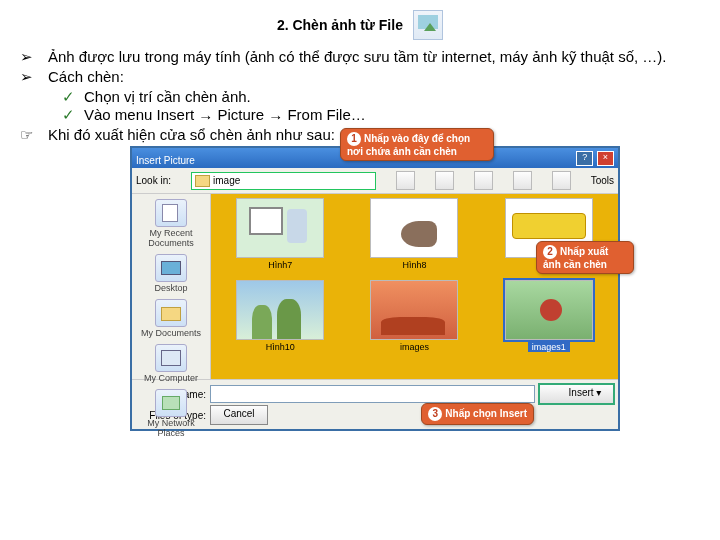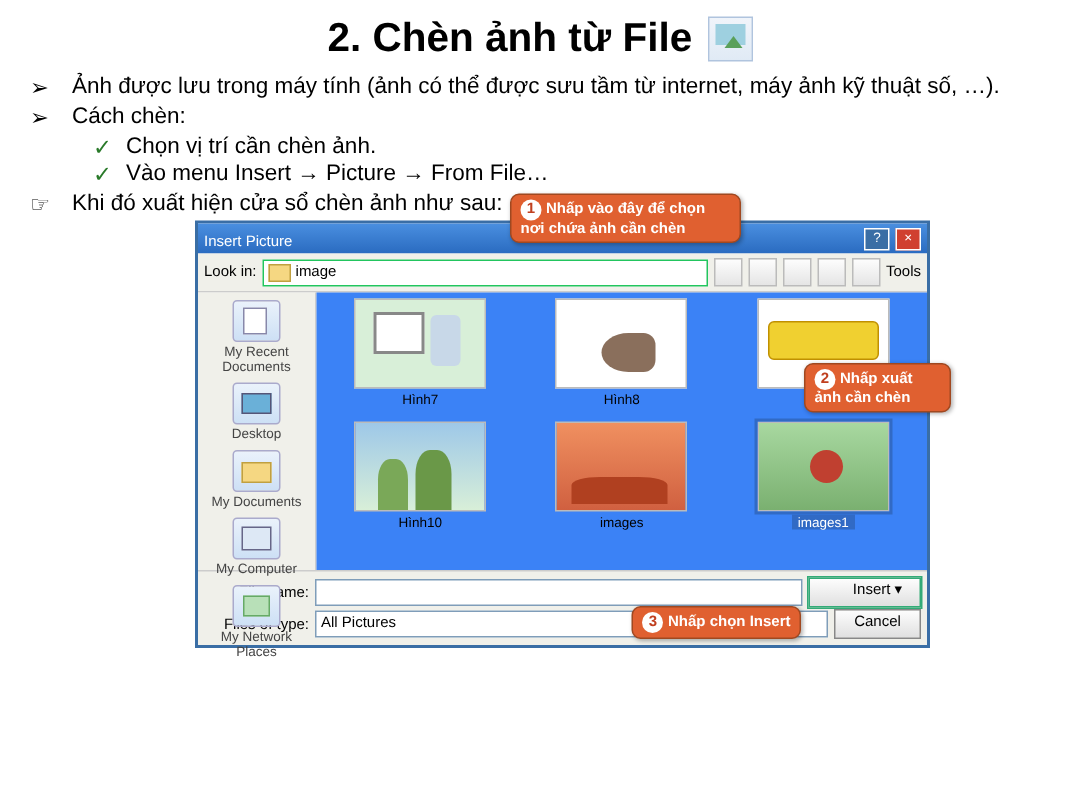--- a/index.html
+++ b/index.html
@@ -11,21 +11,21 @@
     background: #fff;
     width: 720px;
     box-sizing: border-box;
   }
   .title-row {
     text-align: center;
     margin-bottom: 8px;
   }
   .title-row h2 {
     display: inline-block;
-    font-size: 27px;
+    font-size: 14px;
     font-weight: bold;
     margin: 0;
     vertical-align: middle;
   }
   .title-icon {
     display: inline-block;
     width: 28px;
     height: 28px;
     border: 1px solid #b0c4de;
     background: linear-gradient(#f0f4fa,#e0eaf5);
@@ -94,21 +94,21 @@
     text-align:center;
     line-height:11px;
     margin-left:1px;
   }
   .dlg-titlebar .winbtn.help { background:#3a6ea5; }
   .dlg-toolbar {
     background: #f0f0ea;
     padding: 3px 4px;
     display: flex;
     align-items: center;
-    gap: 4px;
+    gap: 20px;
     border-bottom: 1px solid #ccc;
   }
   .dlg-toolbar .combo {
     flex: 1;
     border: 1px solid #22c55e;
     background: #fff;
     height: 16px;
     padding: 0 3px;
     line-height: 15px;
     display:flex;
@@ -144,21 +144,21 @@
     border-radius: 3px;
     position:relative;
   }
   .place-ico.doc::after{content:"";position:absolute;left:6px;top:4px;width:14px;height:16px;background:#fff;border:1px solid #88a;}
   .place-ico.desk::after{content:"";position:absolute;left:5px;top:6px;width:18px;height:12px;background:#6ab0d8;border:1px solid #557;}
   .place-ico.fold::after{content:"";position:absolute;left:5px;top:7px;width:18px;height:12px;background:#f5d782;border:1px solid #c0a040;}
   .place-ico.comp::after{content:"";position:absolute;left:5px;top:5px;width:18px;height:14px;background:#dde8f5;border:1px solid #668;}
   .place-ico.net::after{content:"";position:absolute;left:6px;top:6px;width:16px;height:12px;background:#b8e0b8;border:1px solid #6a6;}
   .gallery {
     flex: 1;
-    background: #3b82f6;
+    background: #eab308;
     padding: 4px;
     display: grid;
     grid-template-columns: repeat(3, 1fr);
     grid-auto-rows: 78px;
     gap: 4px;
     overflow:hidden;
   }
   .thumb {
     text-align: center;
     font-size: 9px;
@@ -325,18 +325,17 @@
       </div>
     </div>
     <div class="dlg-footer">
       <div class="foot-row">
         <span class="foot-lbl">File name:</span>
         <div class="foot-input"></div>
         <div class="foot-btn primary"><span>Insert</span> ▾</div>
       </div>
       <div class="foot-row">
         <span class="foot-lbl">Files of type:</span>
-        <div class="foot-input"><span>All Pictures</span></div>
         <div class="foot-btn"><span>Cancel</span></div>
       </div>
     </div>
   </div>
 </div>
 
 </body></html>

